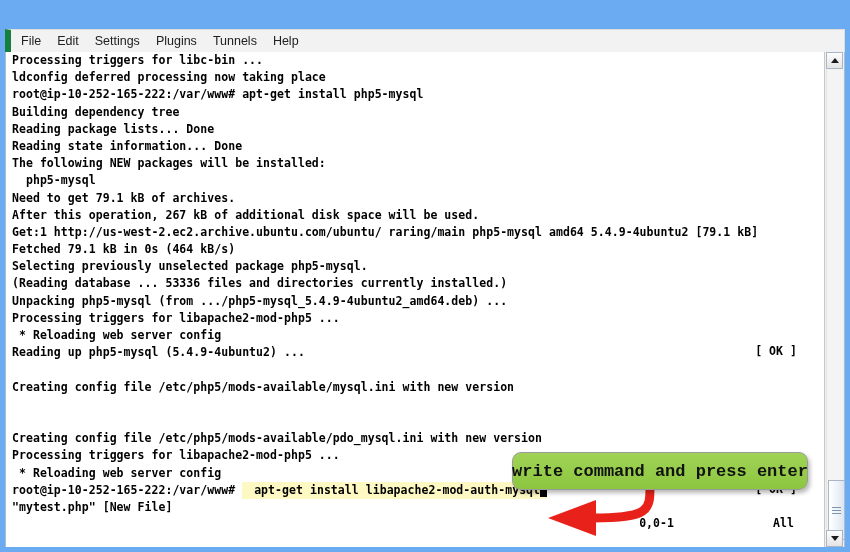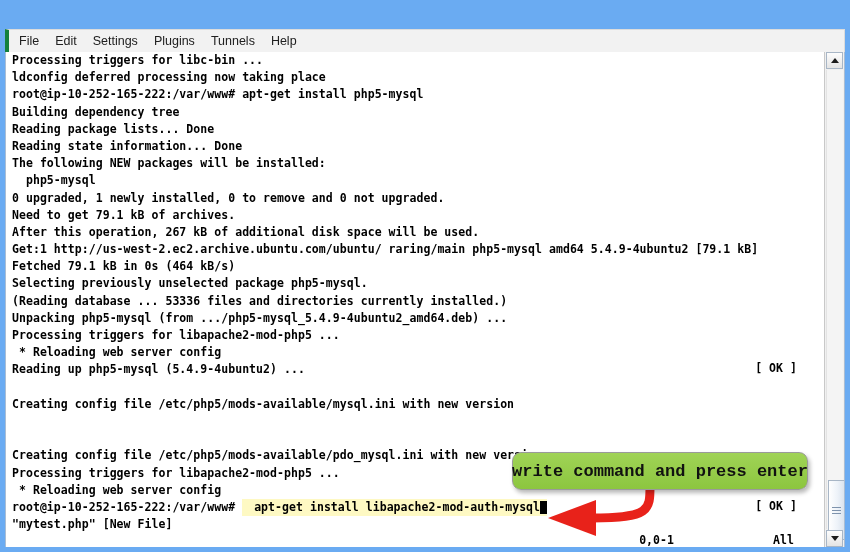--- a/index.html
+++ b/index.html
@@ -92,21 +92,21 @@
   }
 
   
   .menubar {
     position: absolute;
     left: 5px; top: 29px;
     width: 840px;
     height: 23px;
     background: #f2f2f2;
     border-top: 1px solid #dcdcdc;
-    border-left: 4px solid #15803d;
+    border-left: 6px solid #15803d;
     border-right: 1px solid #dcdcdc;
     box-sizing: border-box;
     display: flex;
     align-items: center;
     padding-left: 10px;
   }
   .menu-item {
     font-size: 12.5px;
     color: #202020;
     padding: 2px 10px 2px 0;
@@ -291,21 +291,20 @@
       <div class="term" id="terminal">
 
       <div class="line"><span>Processing triggers for libc-bin ...</span></div>
           <div class="line"><span>ldconfig deferred processing now taking place</span></div>
           <div class="line"><span>root@ip-10-252-165-222:/var/www# apt-get install php5-mysql</span></div>
           <div class="line"><span>Building dependency tree</span></div>
           <div class="line"><span>Reading package lists... Done</span></div>
           <div class="line"><span>Reading state information... Done</span></div>
           <div class="line"><span>The following NEW packages will be installed:</span></div>
           <div class="line"><span>  php5-mysql</span></div>
-          <div class="line"><span>0 upgraded, 1 newly installed, 0 to remove and 0 not upgraded.</span></div>
           <div class="line"><span>Need to get 79.1 kB of archives.</span></div>
           <div class="line"><span>After this operation, 267 kB of additional disk space will be used.</span></div>
           <div class="line"><span>Get:1 http://us-west-2.ec2.archive.ubuntu.com/ubuntu/ raring/main php5-mysql amd64 5.4.9-4ubuntu2 [79.1 kB]</span></div>
           <div class="line"><span>Fetched 79.1 kB in 0s (464 kB/s)</span></div>
           <div class="line"><span>Selecting previously unselected package php5-mysql.</span></div>
           <div class="line"><span>(Reading database ... 53336 files and directories currently installed.)</span></div>
           <div class="line"><span>Unpacking php5-mysql (from .../php5-mysql_5.4.9-4ubuntu2_amd64.deb) ...</span></div>
           <div class="line"><span>Processing triggers for libapache2-mod-php5 ...</span></div>
           <div class="line"><span> * Reloading web server config</span><span class="ok">[ OK ]</span></div>
           <div class="line"><span>Reading up php5-mysql (5.4.9-4ubuntu2) ...</span></div>

